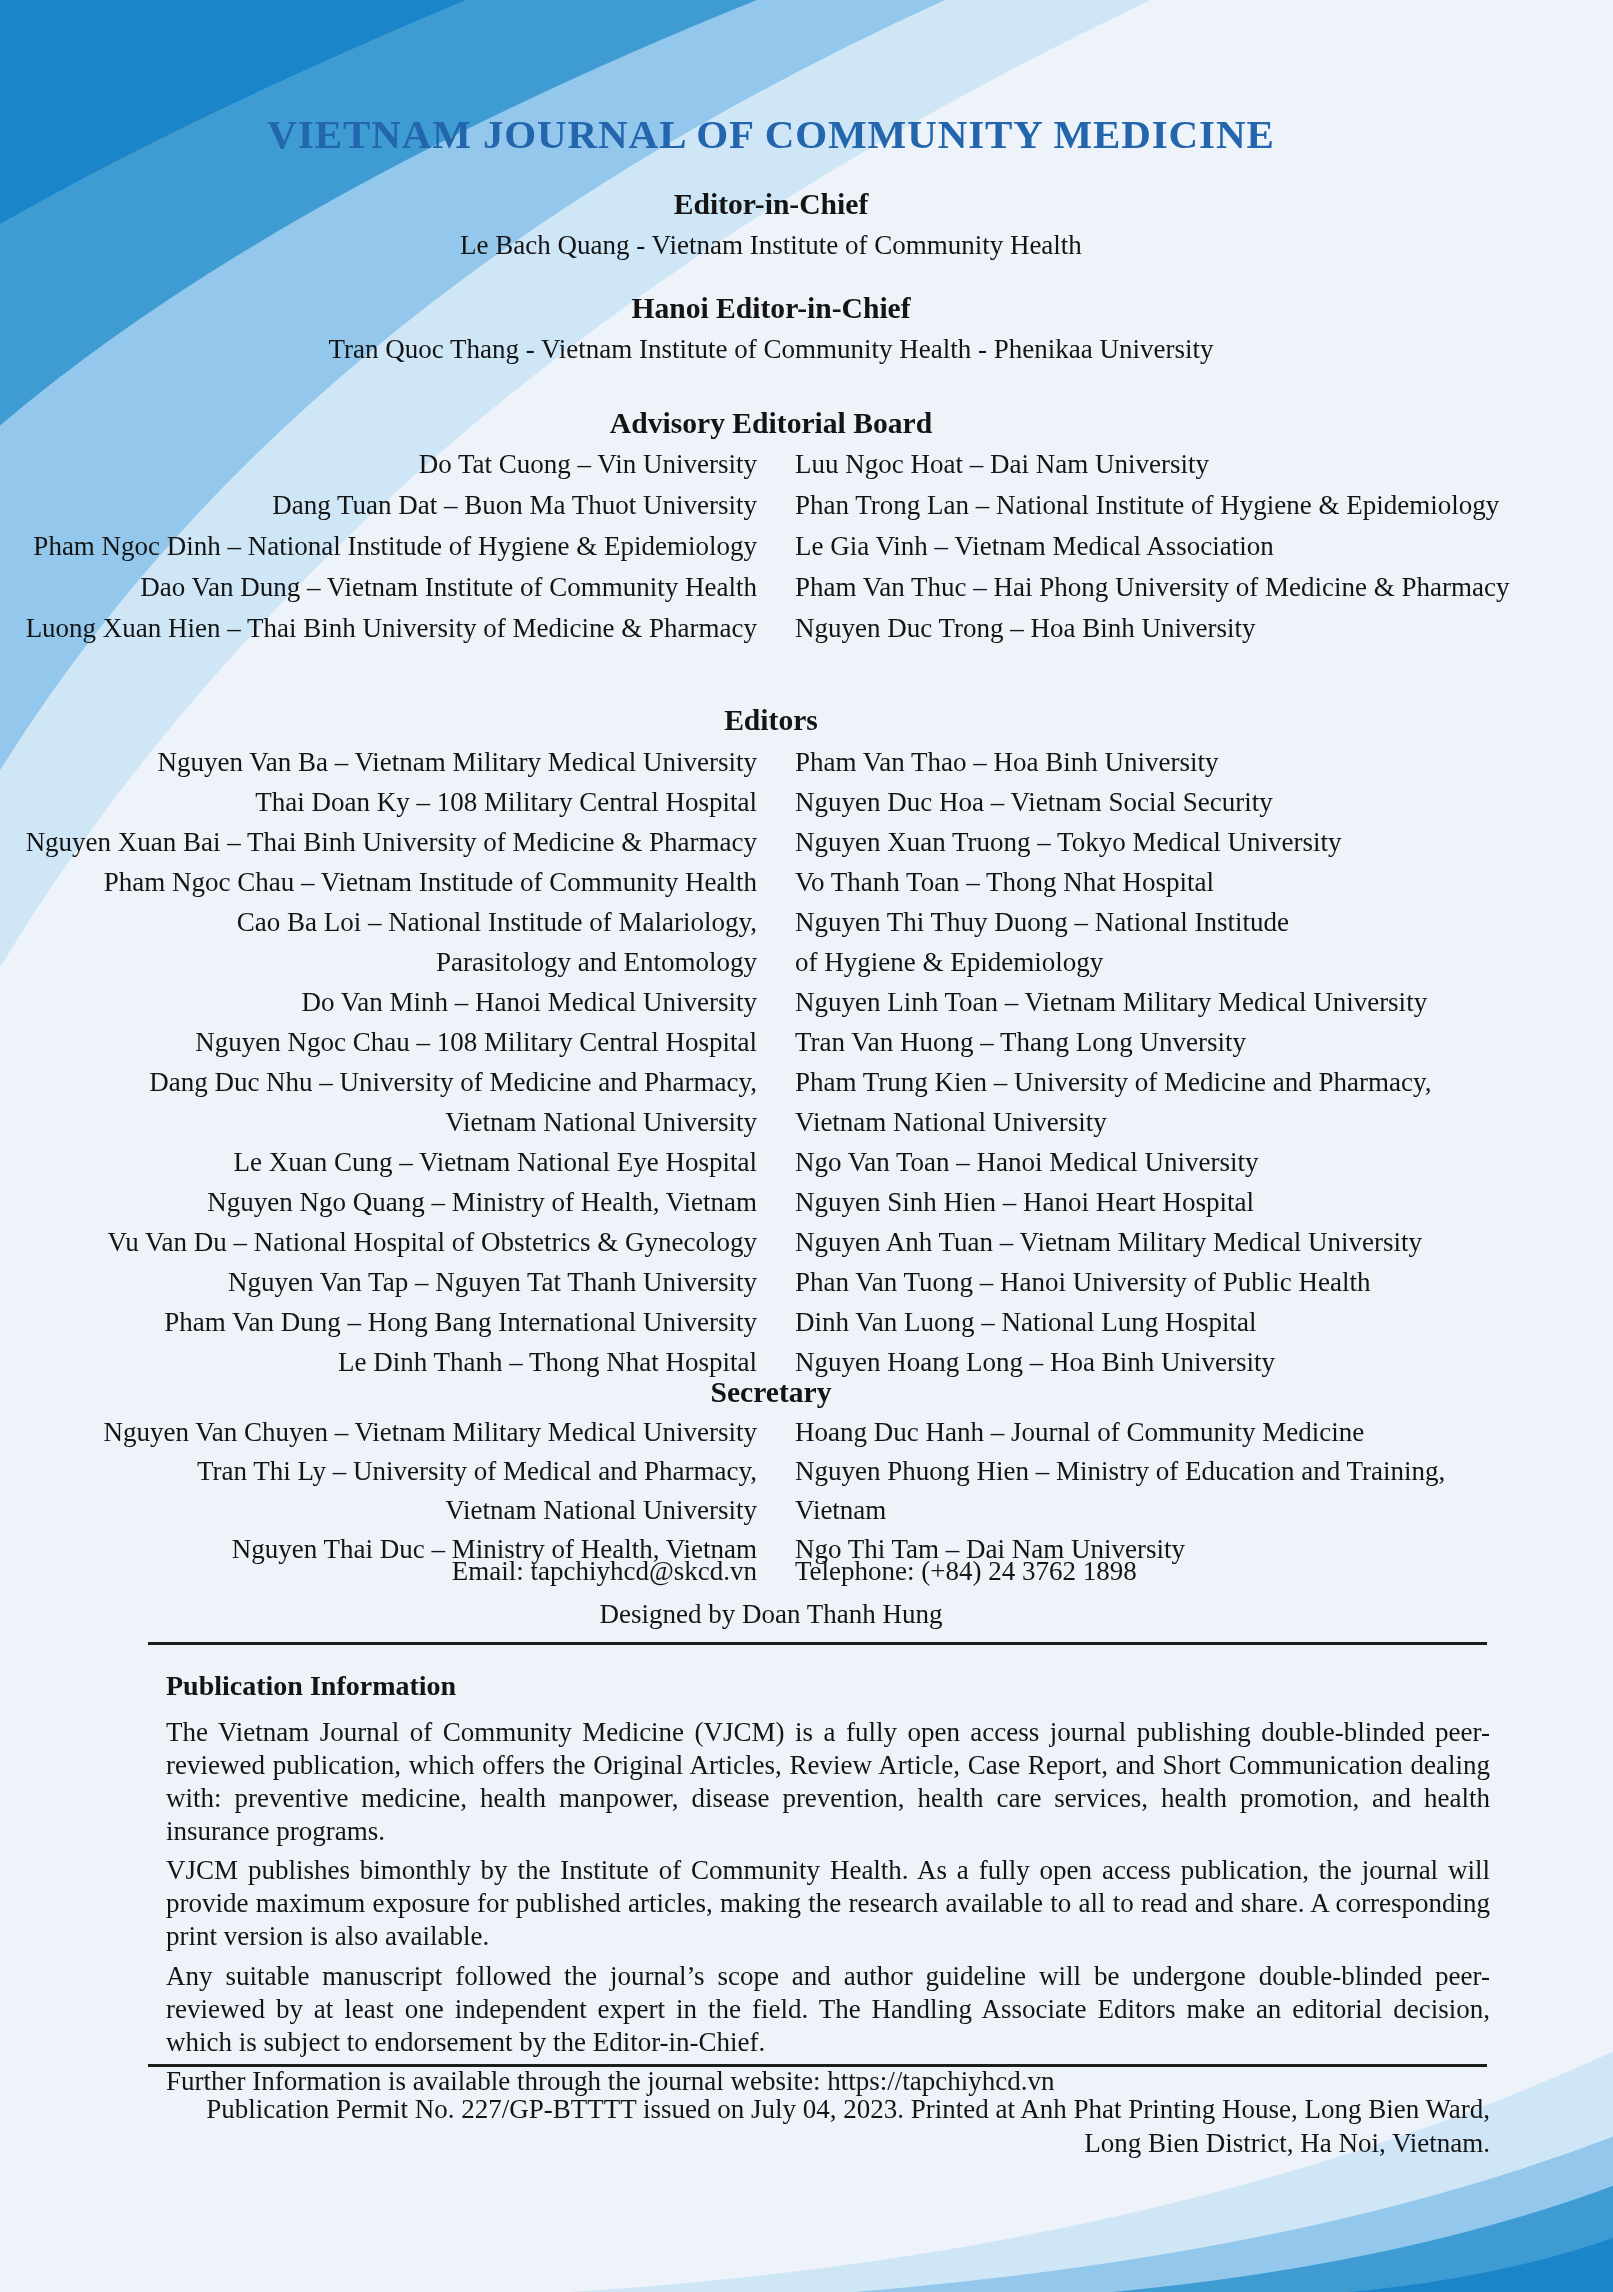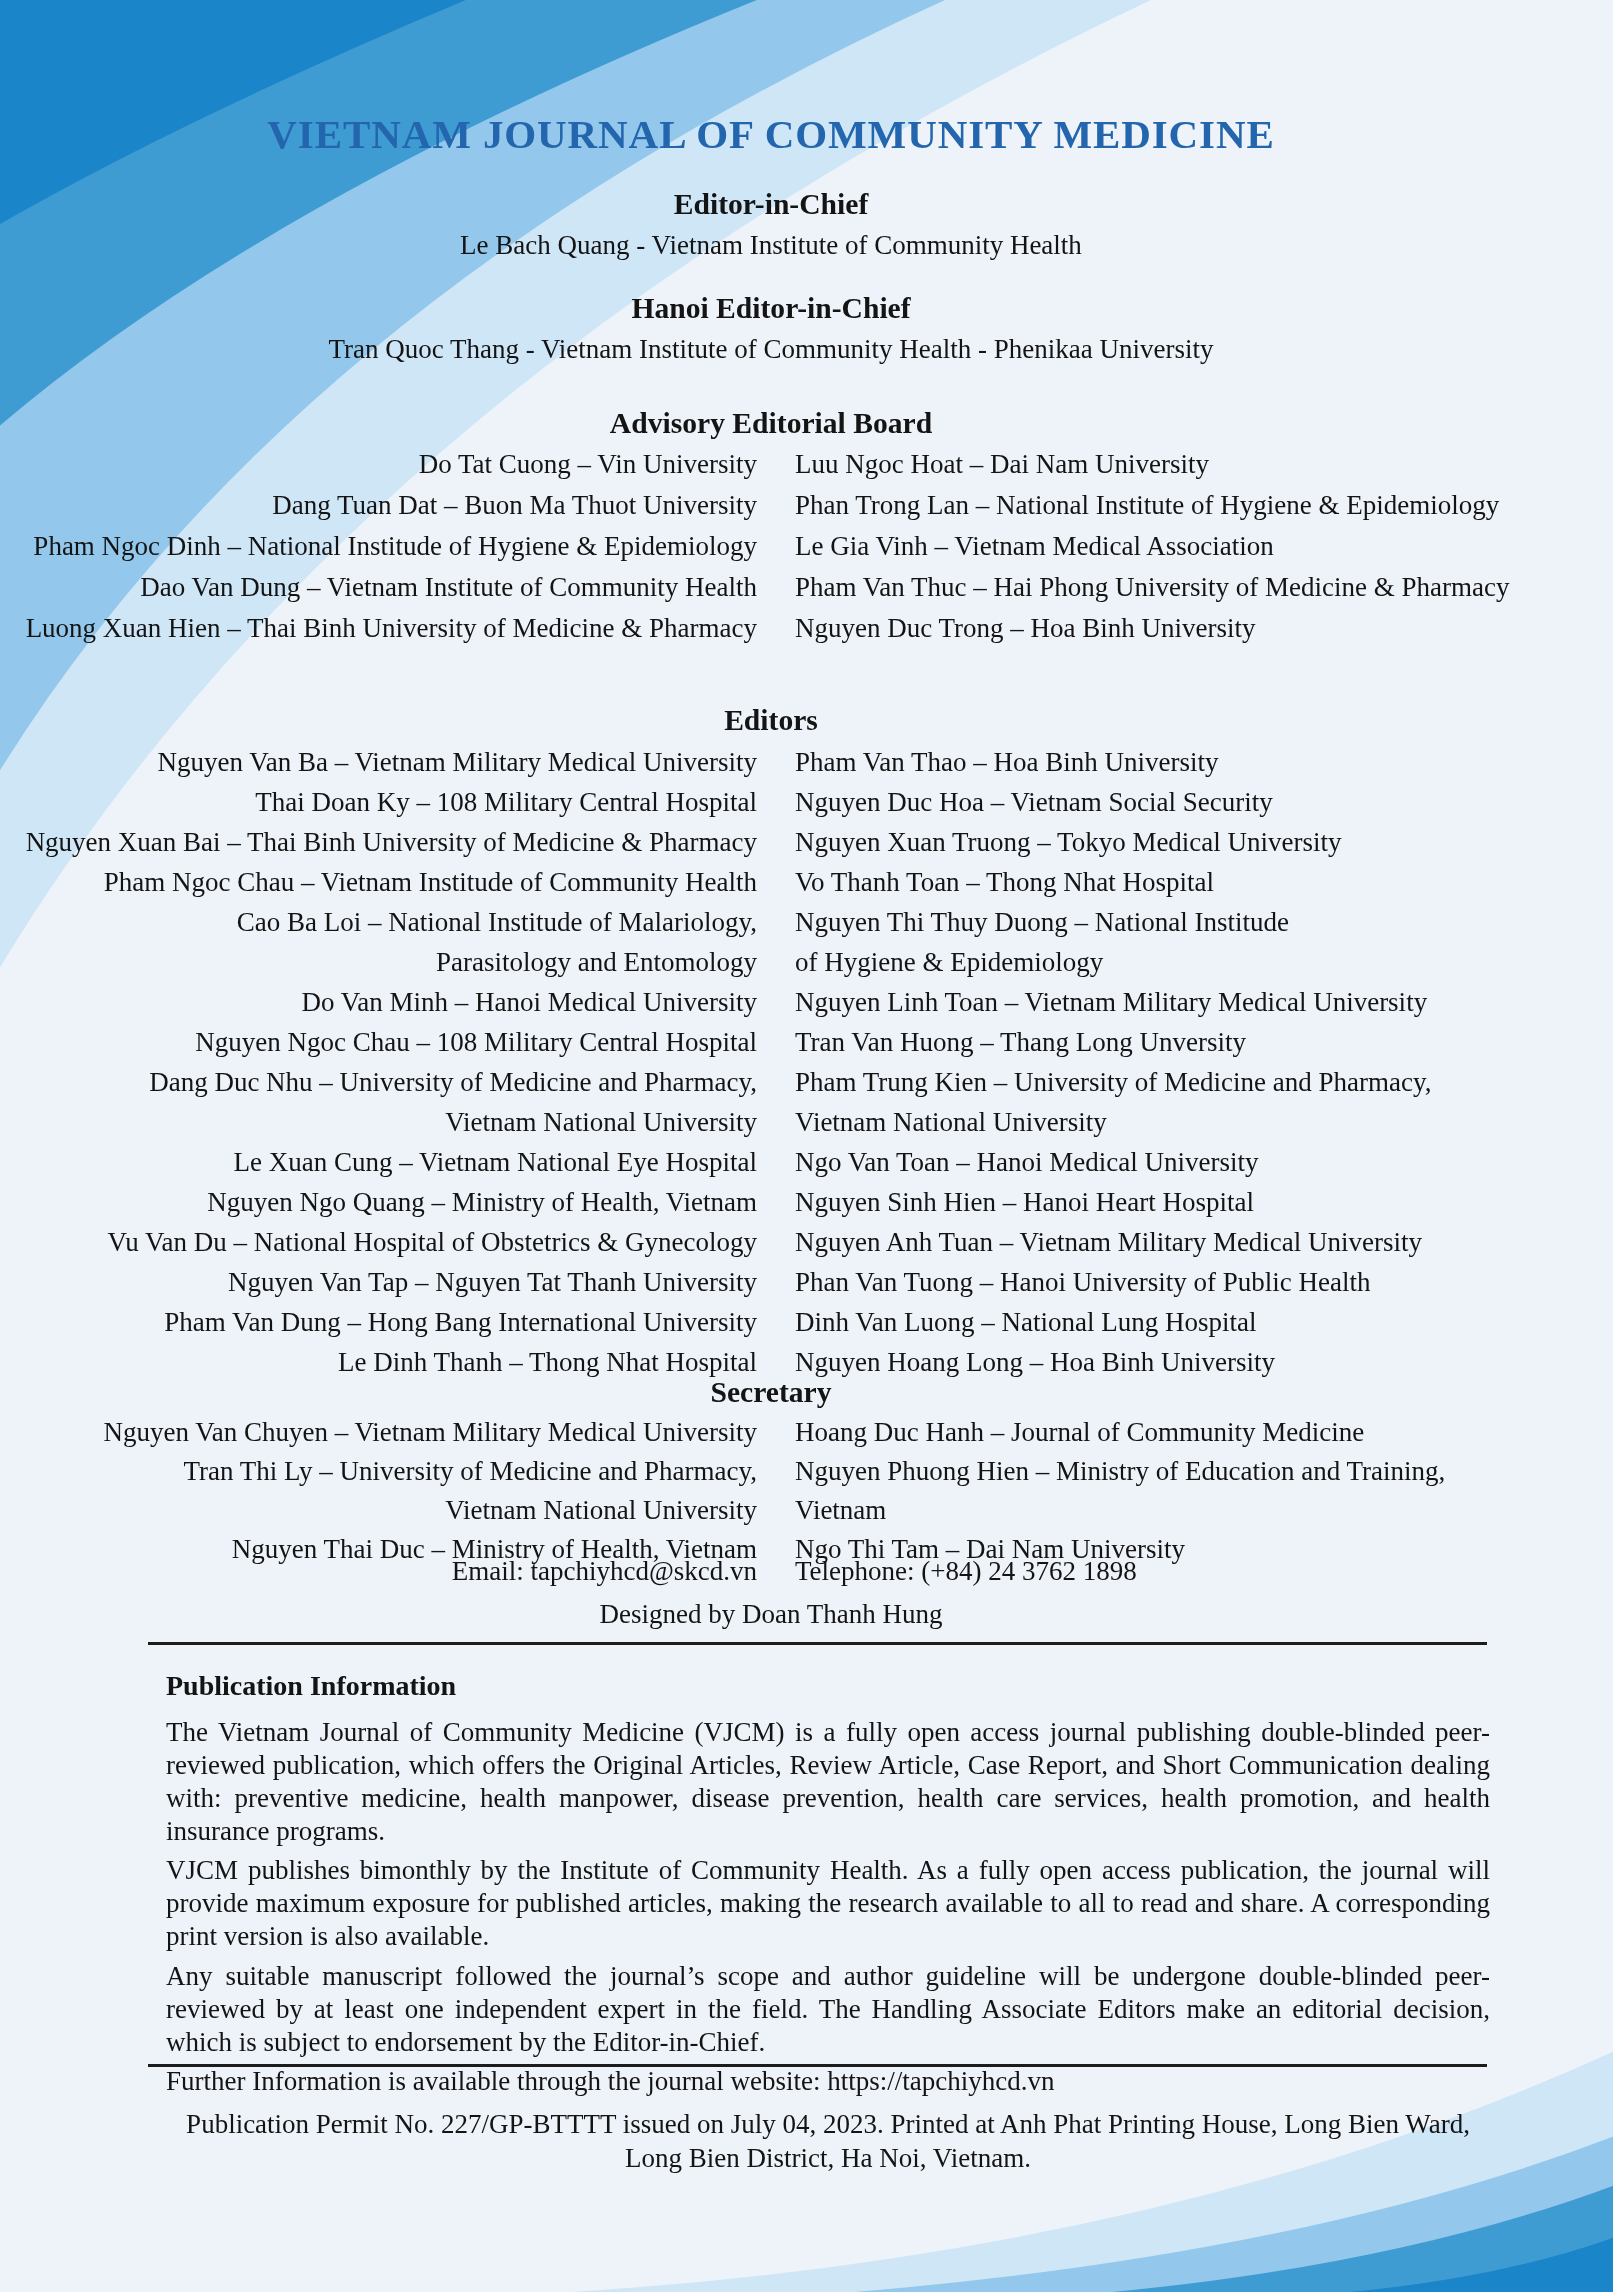--- a/index.html
+++ b/index.html
@@ -53,21 +53,21 @@
   }
 
   .pubinfo{
     left:166px;width:1324px;font-size:27px;line-height:33px;text-align:justify;
   }
   .pubinfo .pi-heading{
     font-weight:bold;font-size:28px;line-height:36px;text-align:left;margin:0 0 12px 0;
   }
   .pubinfo p{margin:0 0 6.3px 0;}
   .imprint{
-    left:166px;width:1324px;font-size:27px;line-height:34px;text-align:center;margin-top:15px;
+    left:166px;width:1324px;font-size:27px;line-height:34px;text-align:right;
   }
 </style>
 </head>
 <body>
 
 <svg class="deco" viewBox="0 0 1802 2560" aria-hidden="true">
   <g>
     <path class="sw-pale" d="M0,0 L1285,0 Q400,420 0,1080 Z"></path>
     <path class="sw-mid" d="M0,0 L1055,0 Q330,330 0,860 Z"></path>
     <path class="sw-dark" d="M0,0 L845,0 Q300,220 0,475 Z"></path>
@@ -156,21 +156,21 @@
     <div class="row">Nguyen Hoang Long – Hoa Binh University</div>
   </div>
 </div>
 
 <div class="abs center-wrap" style="top:1372px;">
   <div class="sec-heading">Secretary</div>
 </div>
 <div class="abs cols" style="top:1413px;">
   <div class="col-left">
     <div class="row row44">Nguyen Van Chuyen – Vietnam Military Medical University</div>
-    <div class="row row44">Tran Thi Ly – University of Medicine and Pharmacy,</div>
+    <div class="row row44">Tran Thi Ly – University of Medical and Pharmacy,</div>
     <div class="row row44">Vietnam National University</div>
     <div class="row row44">Nguyen Thai Duc – Ministry of Health, Vietnam</div>
   </div>
   <div class="col-right">
     <div class="row row44">Hoang Duc Hanh – Journal of Community Medicine</div>
     <div class="row row44">Nguyen Phuong Hien – Ministry of Education and Training,</div>
     <div class="row row44">Vietnam</div>
     <div class="row row44">Ngo Thi Tam – Dai Nam University</div>
   </div>
 </div>

